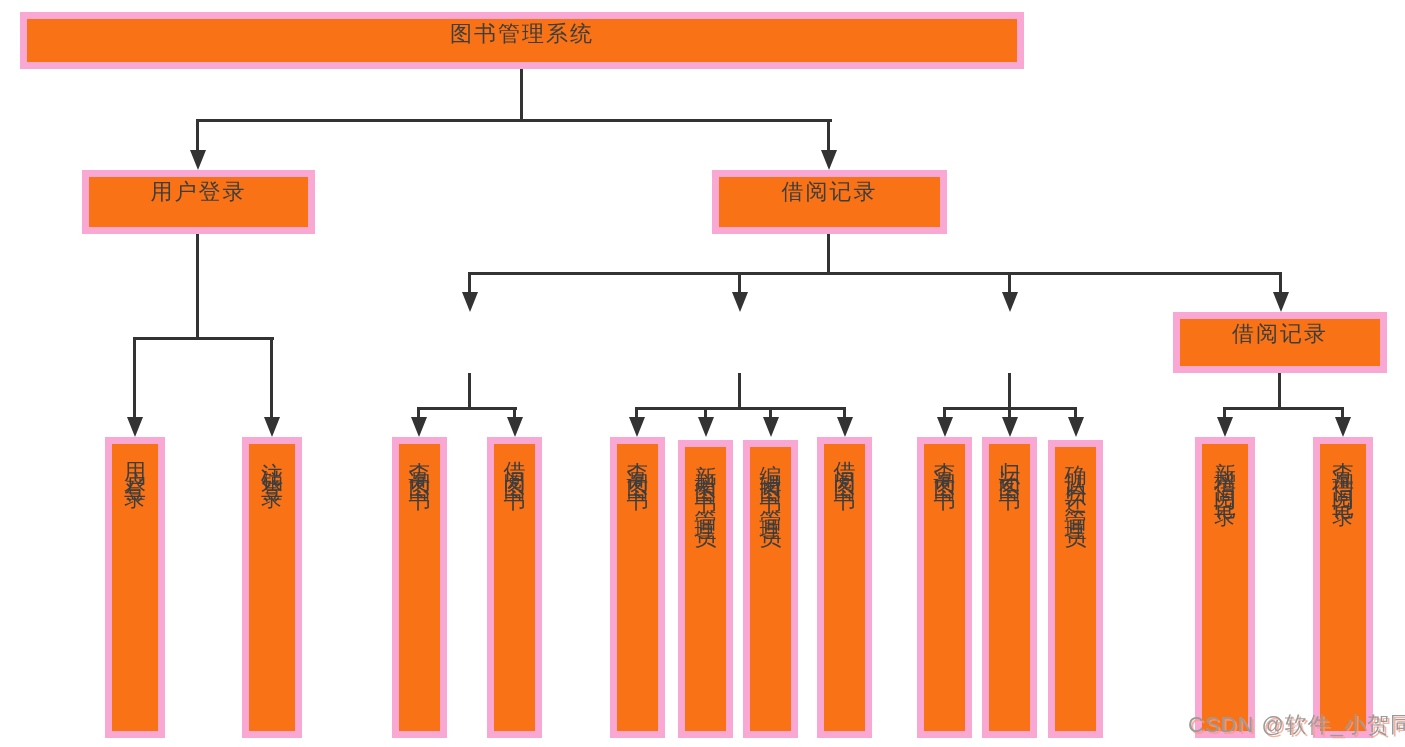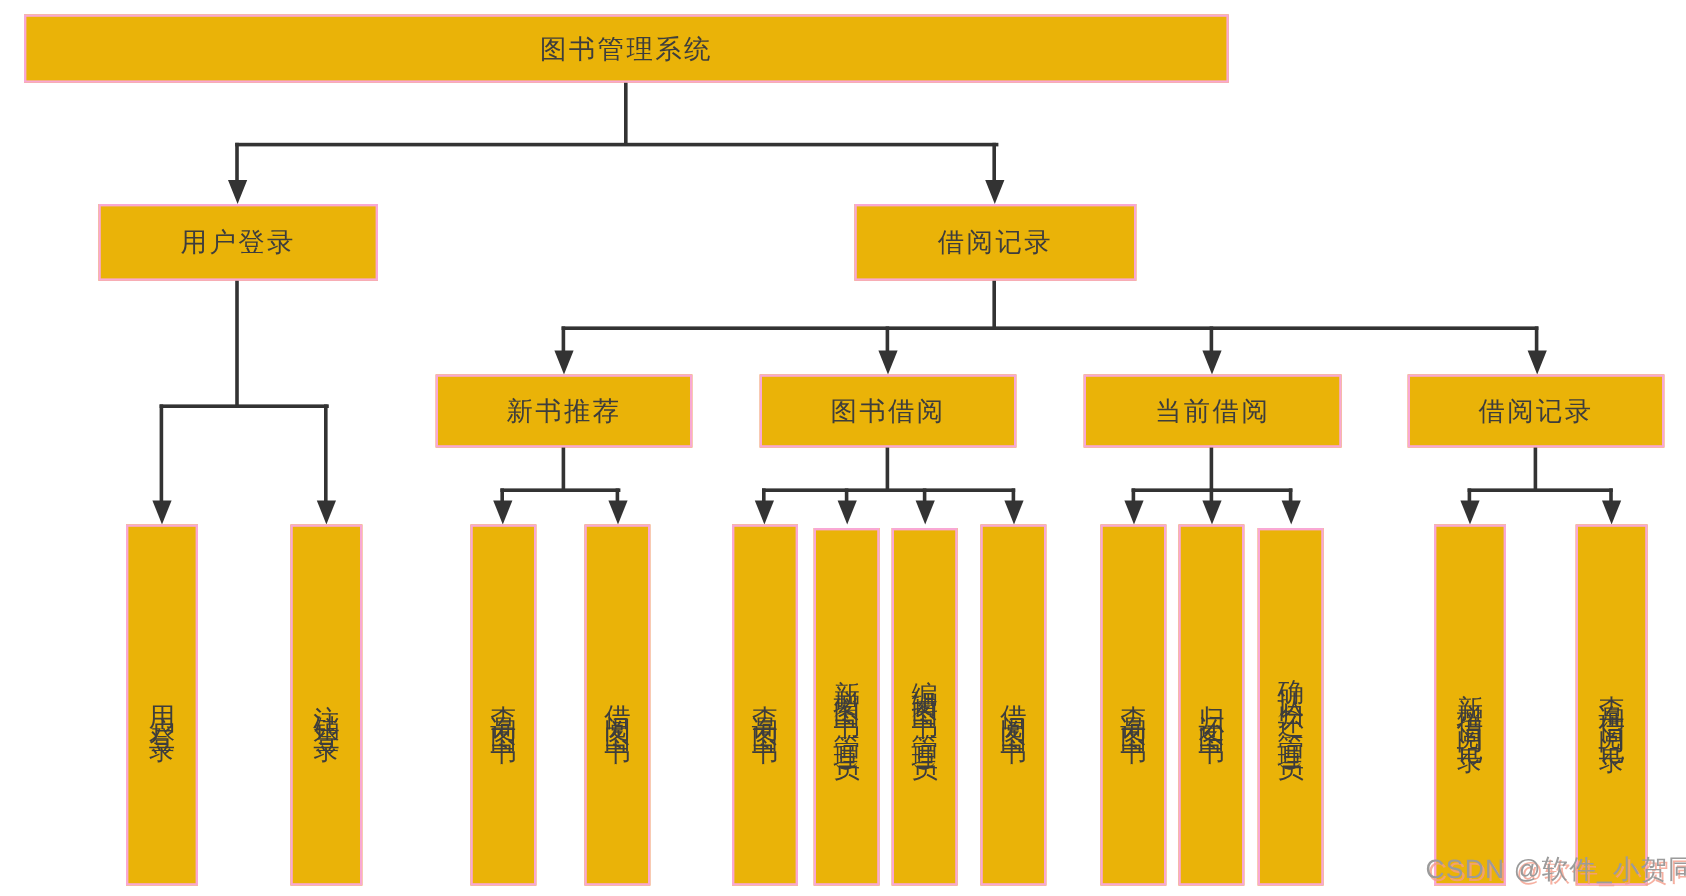--- a/index.html
+++ b/index.html
@@ -1,22 +1,22 @@
 <!DOCTYPE html>
 <html><head>
 <meta charset="utf-8">
 <style>
   html,body { margin:0; padding:0; background:#ffffff; }
   #canvas {
     position:relative; width:1405px; height:747px; background:#ffffff;
     font-family:"Liberation Sans", sans-serif; color:#3d3d3d; overflow:hidden;
   }
   .box {
-    position:absolute; box-sizing:border-box; background:#eab308;
-    border:2px solid #f9a8d4; display:flex; align-items:center; justify-content:center;
+    position:absolute; box-sizing:border-box; background:#f97316;
+    border:7px solid #f9a8d4; display:flex; justify-content:center;
   }
   .box .lbl { font-size:22px; letter-spacing:2px; color:#3d3d3d; white-space:nowrap; }
   .leaf .lbl {
     writing-mode:vertical-rl; text-orientation:mixed;
     letter-spacing:9px; font-size:22px; line-height:1; white-space:normal;
   }
   .vl { position:absolute; width:3px; background:#333333; }
   .hl { position:absolute; height:3px; background:#333333; }
   .ar {
     position:absolute; width:0; height:0;
@@ -63,29 +63,20 @@
   <div class="hl" style="left:468px;top:272px;width:814px"></div>
   <div class="vl" style="left:468px;top:272px;height:22px"></div>
   <div class="ar" style="left:462px;top:292px"></div>
   <div class="vl" style="left:738px;top:272px;height:22px"></div>
   <div class="ar" style="left:732px;top:292px"></div>
   <div class="vl" style="left:1008px;top:272px;height:22px"></div>
   <div class="ar" style="left:1002px;top:292px"></div>
   <div class="vl" style="left:1279px;top:272px;height:22px"></div>
   <div class="ar" style="left:1273px;top:292px"></div>
 
-  <div class="box" style="left:363px;top:312px;width:214px;height:61px">
-    <span class="lbl">新书推荐</span>
-  </div>
-  <div class="box" style="left:633px;top:312px;width:214px;height:61px">
-    <span class="lbl">图书借阅</span>
-  </div>
-  <div class="box" style="left:903px;top:312px;width:215px;height:61px">
-    <span class="lbl">当前借阅</span>
-  </div>
   <div class="box" style="left:1173px;top:312px;width:214px;height:61px">
     <span class="lbl">借阅记录</span>
   </div>
 
   <div class="vl" style="left:468px;top:373px;height:36px"></div>
   <div class="hl" style="left:417px;top:407px;width:100px"></div>
   <div class="vl" style="left:417px;top:407px;height:12px"></div>
   <div class="ar" style="left:411px;top:417px"></div>
   <div class="vl" style="left:513px;top:407px;height:12px"></div>
   <div class="ar" style="left:507px;top:417px"></div>

